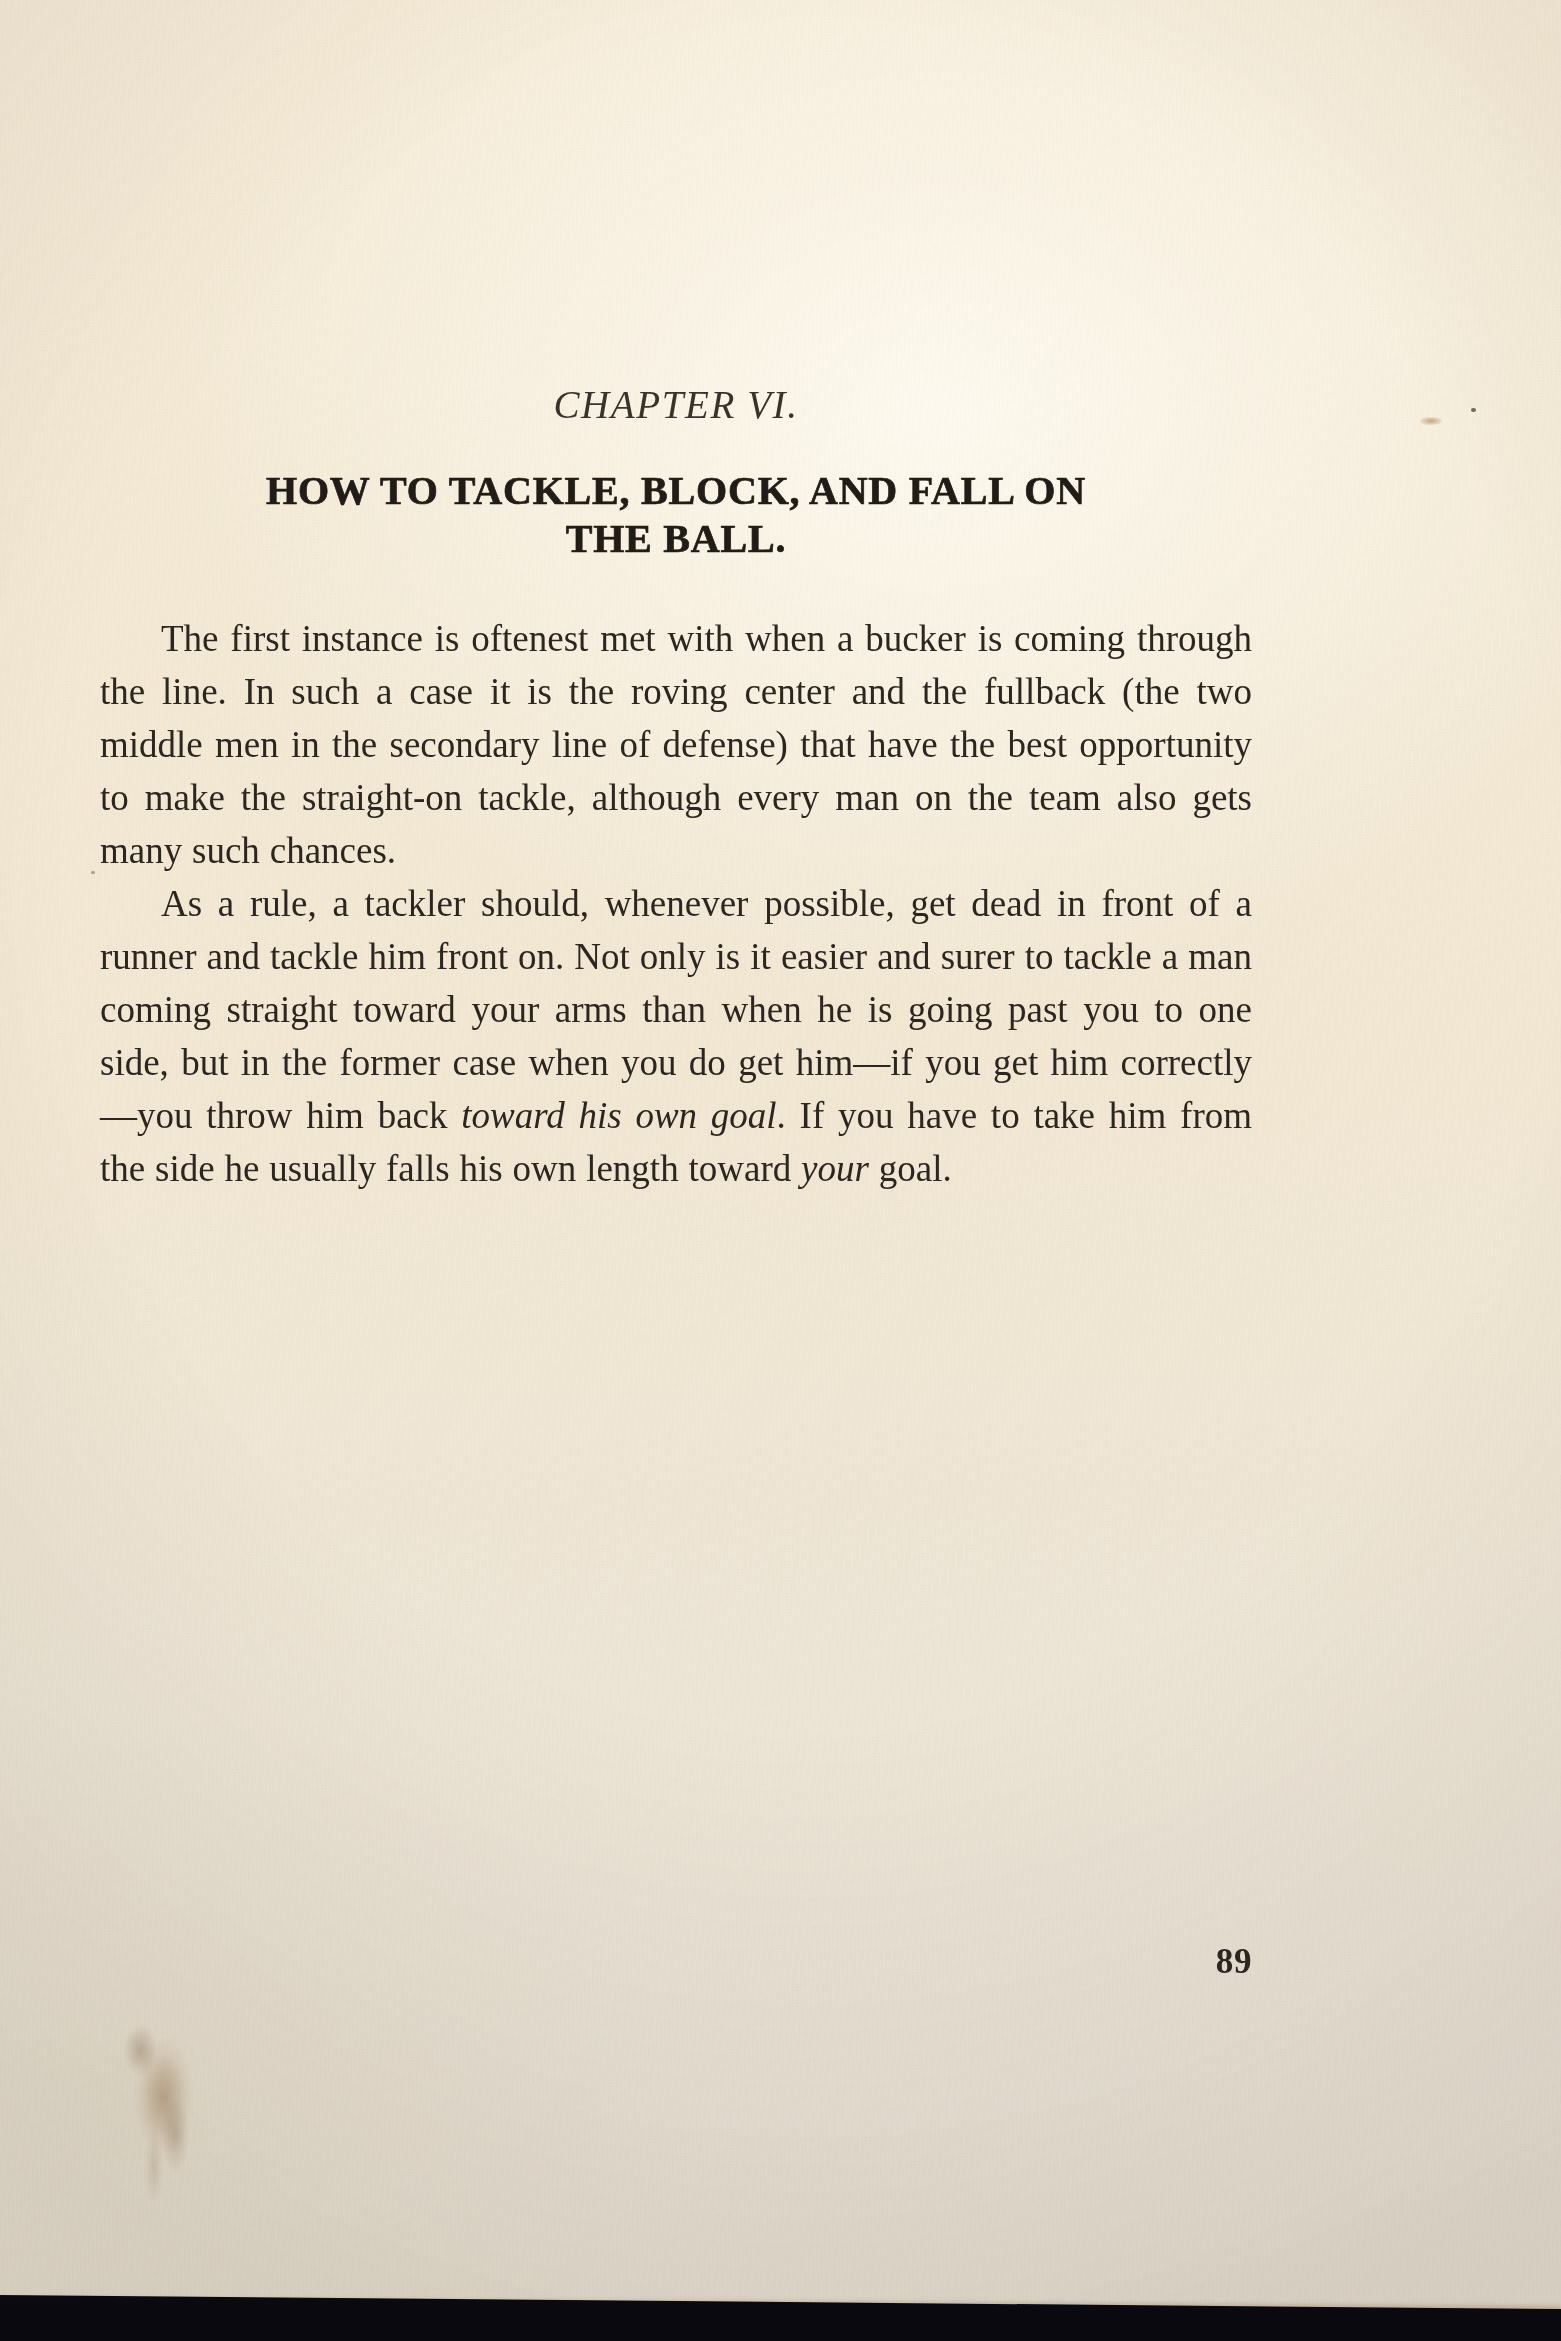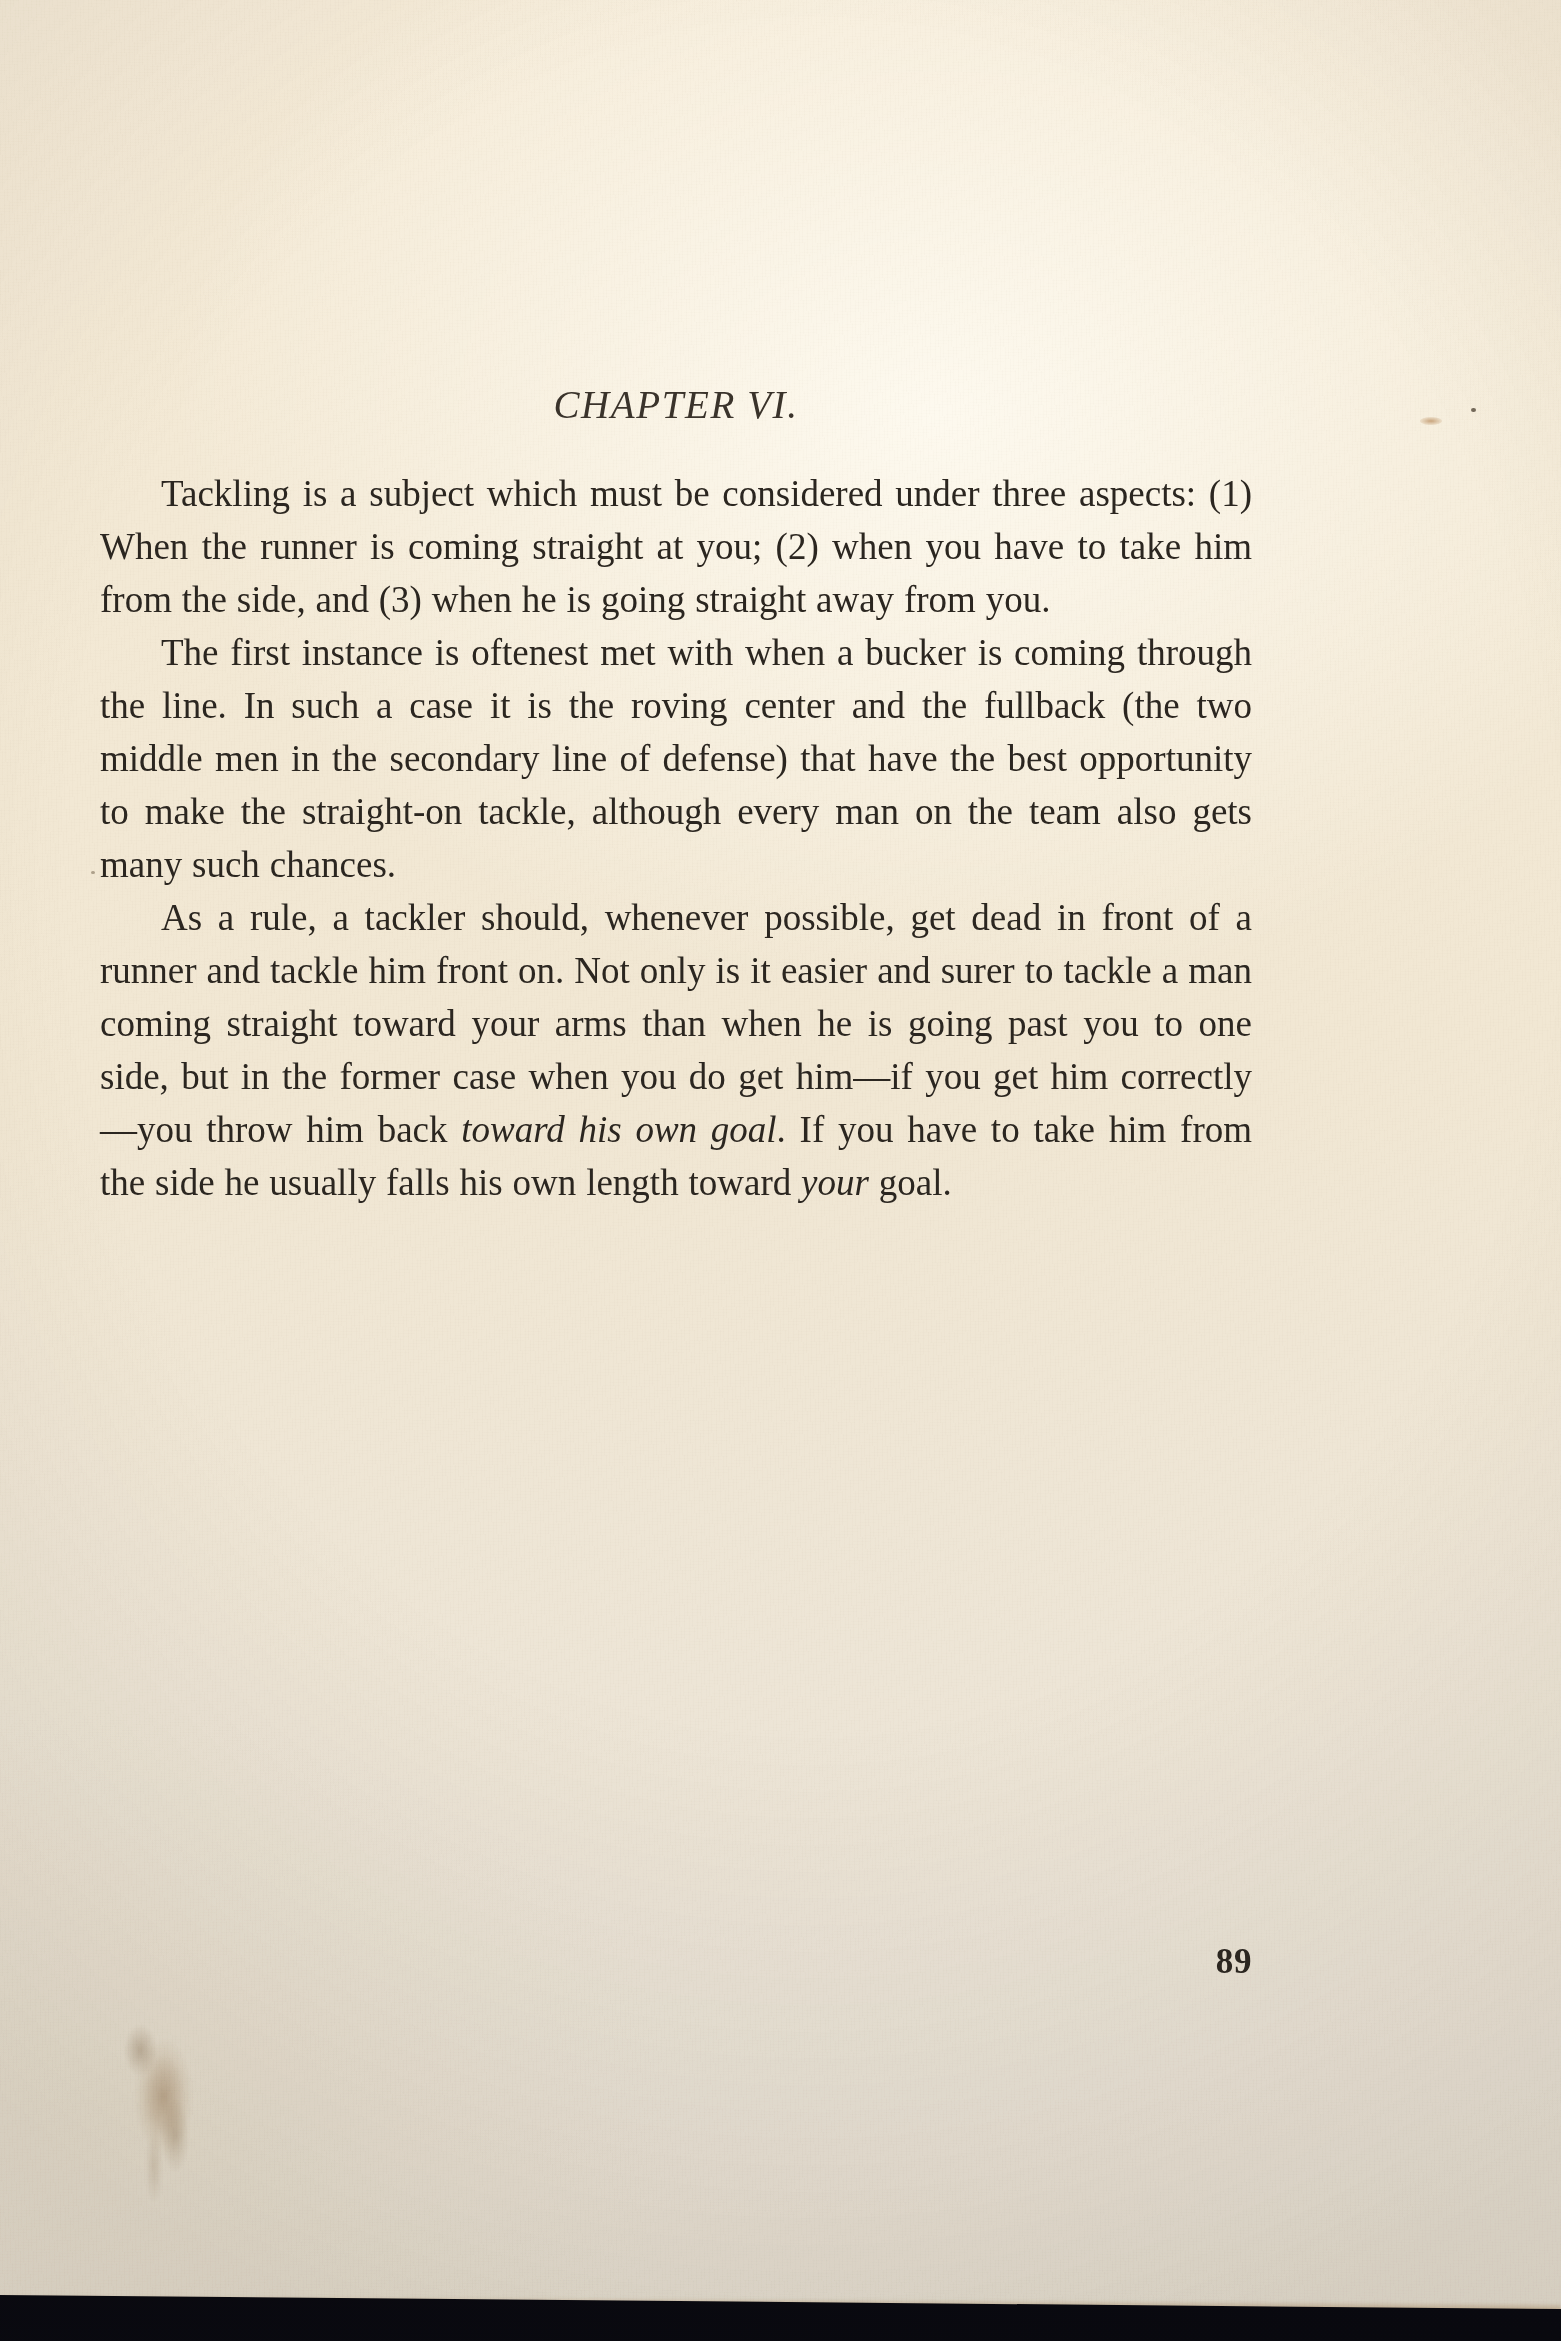--- a/index.html
+++ b/index.html
@@ -242,22 +242,25 @@
     <div class="vignette"></div>
     <div class="foxing"></div>
     <div class="fleck"></div>
     <div class="speck"></div>
     <div class="speck2"></div>
 
     <div class="typeblock ink">
 
       <div class="chapter-label">CHAPTER VI.</div>
 
-
-      <p class="body" id="p1">Tackling is a subject which must be considered under three aspects:  (1) When the runner is coming straight at you; (2) when you have to take him from the side, and (3) when he is going straight away from you.</p>
+      <h1 class="chapter-title">
+        <span class="ln ln1">HOW TO TACKLE, BLOCK, AND FALL ON</span>
+        <span class="ln ln2">THE  BALL.</span>
+      </h1>
+
       <p class="body" id="p2">The first instance is oftenest met with when a bucker is coming through the line.  In such a case it is the roving center and the fullback (the two middle men in the secondary line of defense) that have the best opportunity to make the straight-on tackle, although every man on the team also gets many such chances.</p>
       <p class="body" id="p3">As a rule, a tackler should, whenever possible, get dead in front of a runner and tackle him front on.  Not only is it easier and surer to tackle a man coming straight toward your arms than when he is going past you to one side, but in the former case when you do get him—if you get him correctly—you throw him back <i>toward his own goal</i>.  If you have to take him from the side he usually falls his own length toward <i>your</i> goal.</p>
 
     </div>
 
     <div class="folio ink">89</div>
 
     <div class="deckle"></div>
   </div>
 

